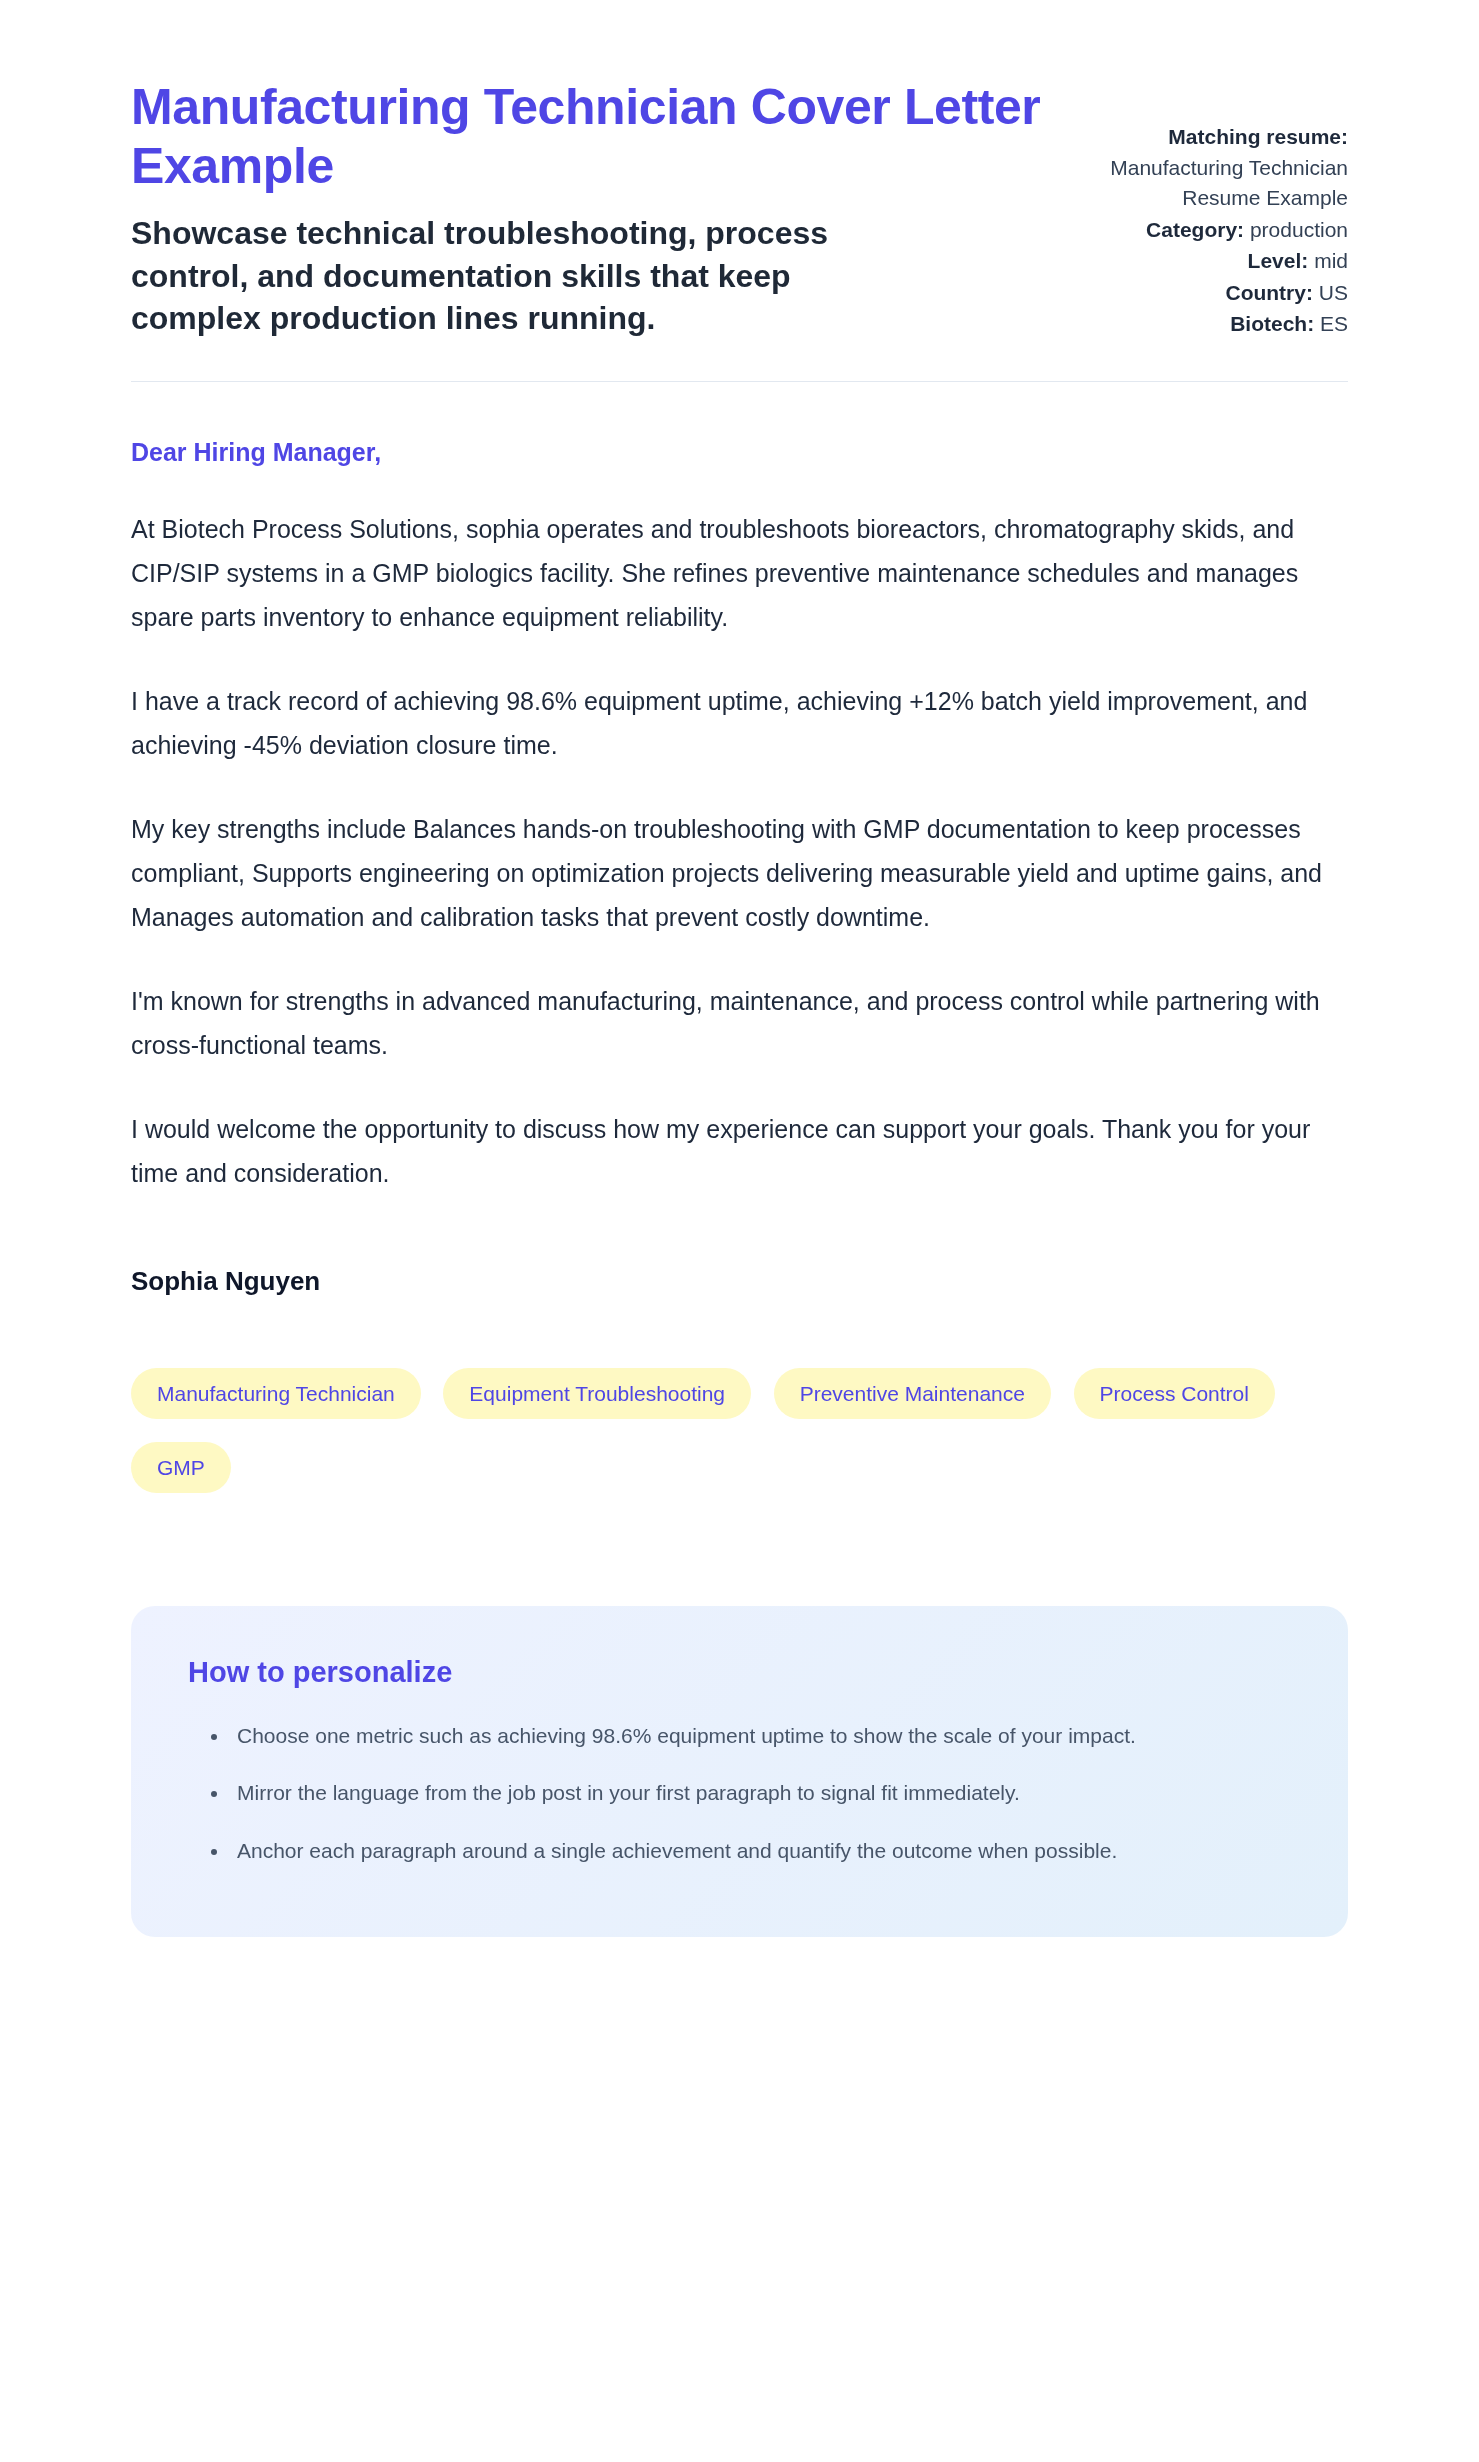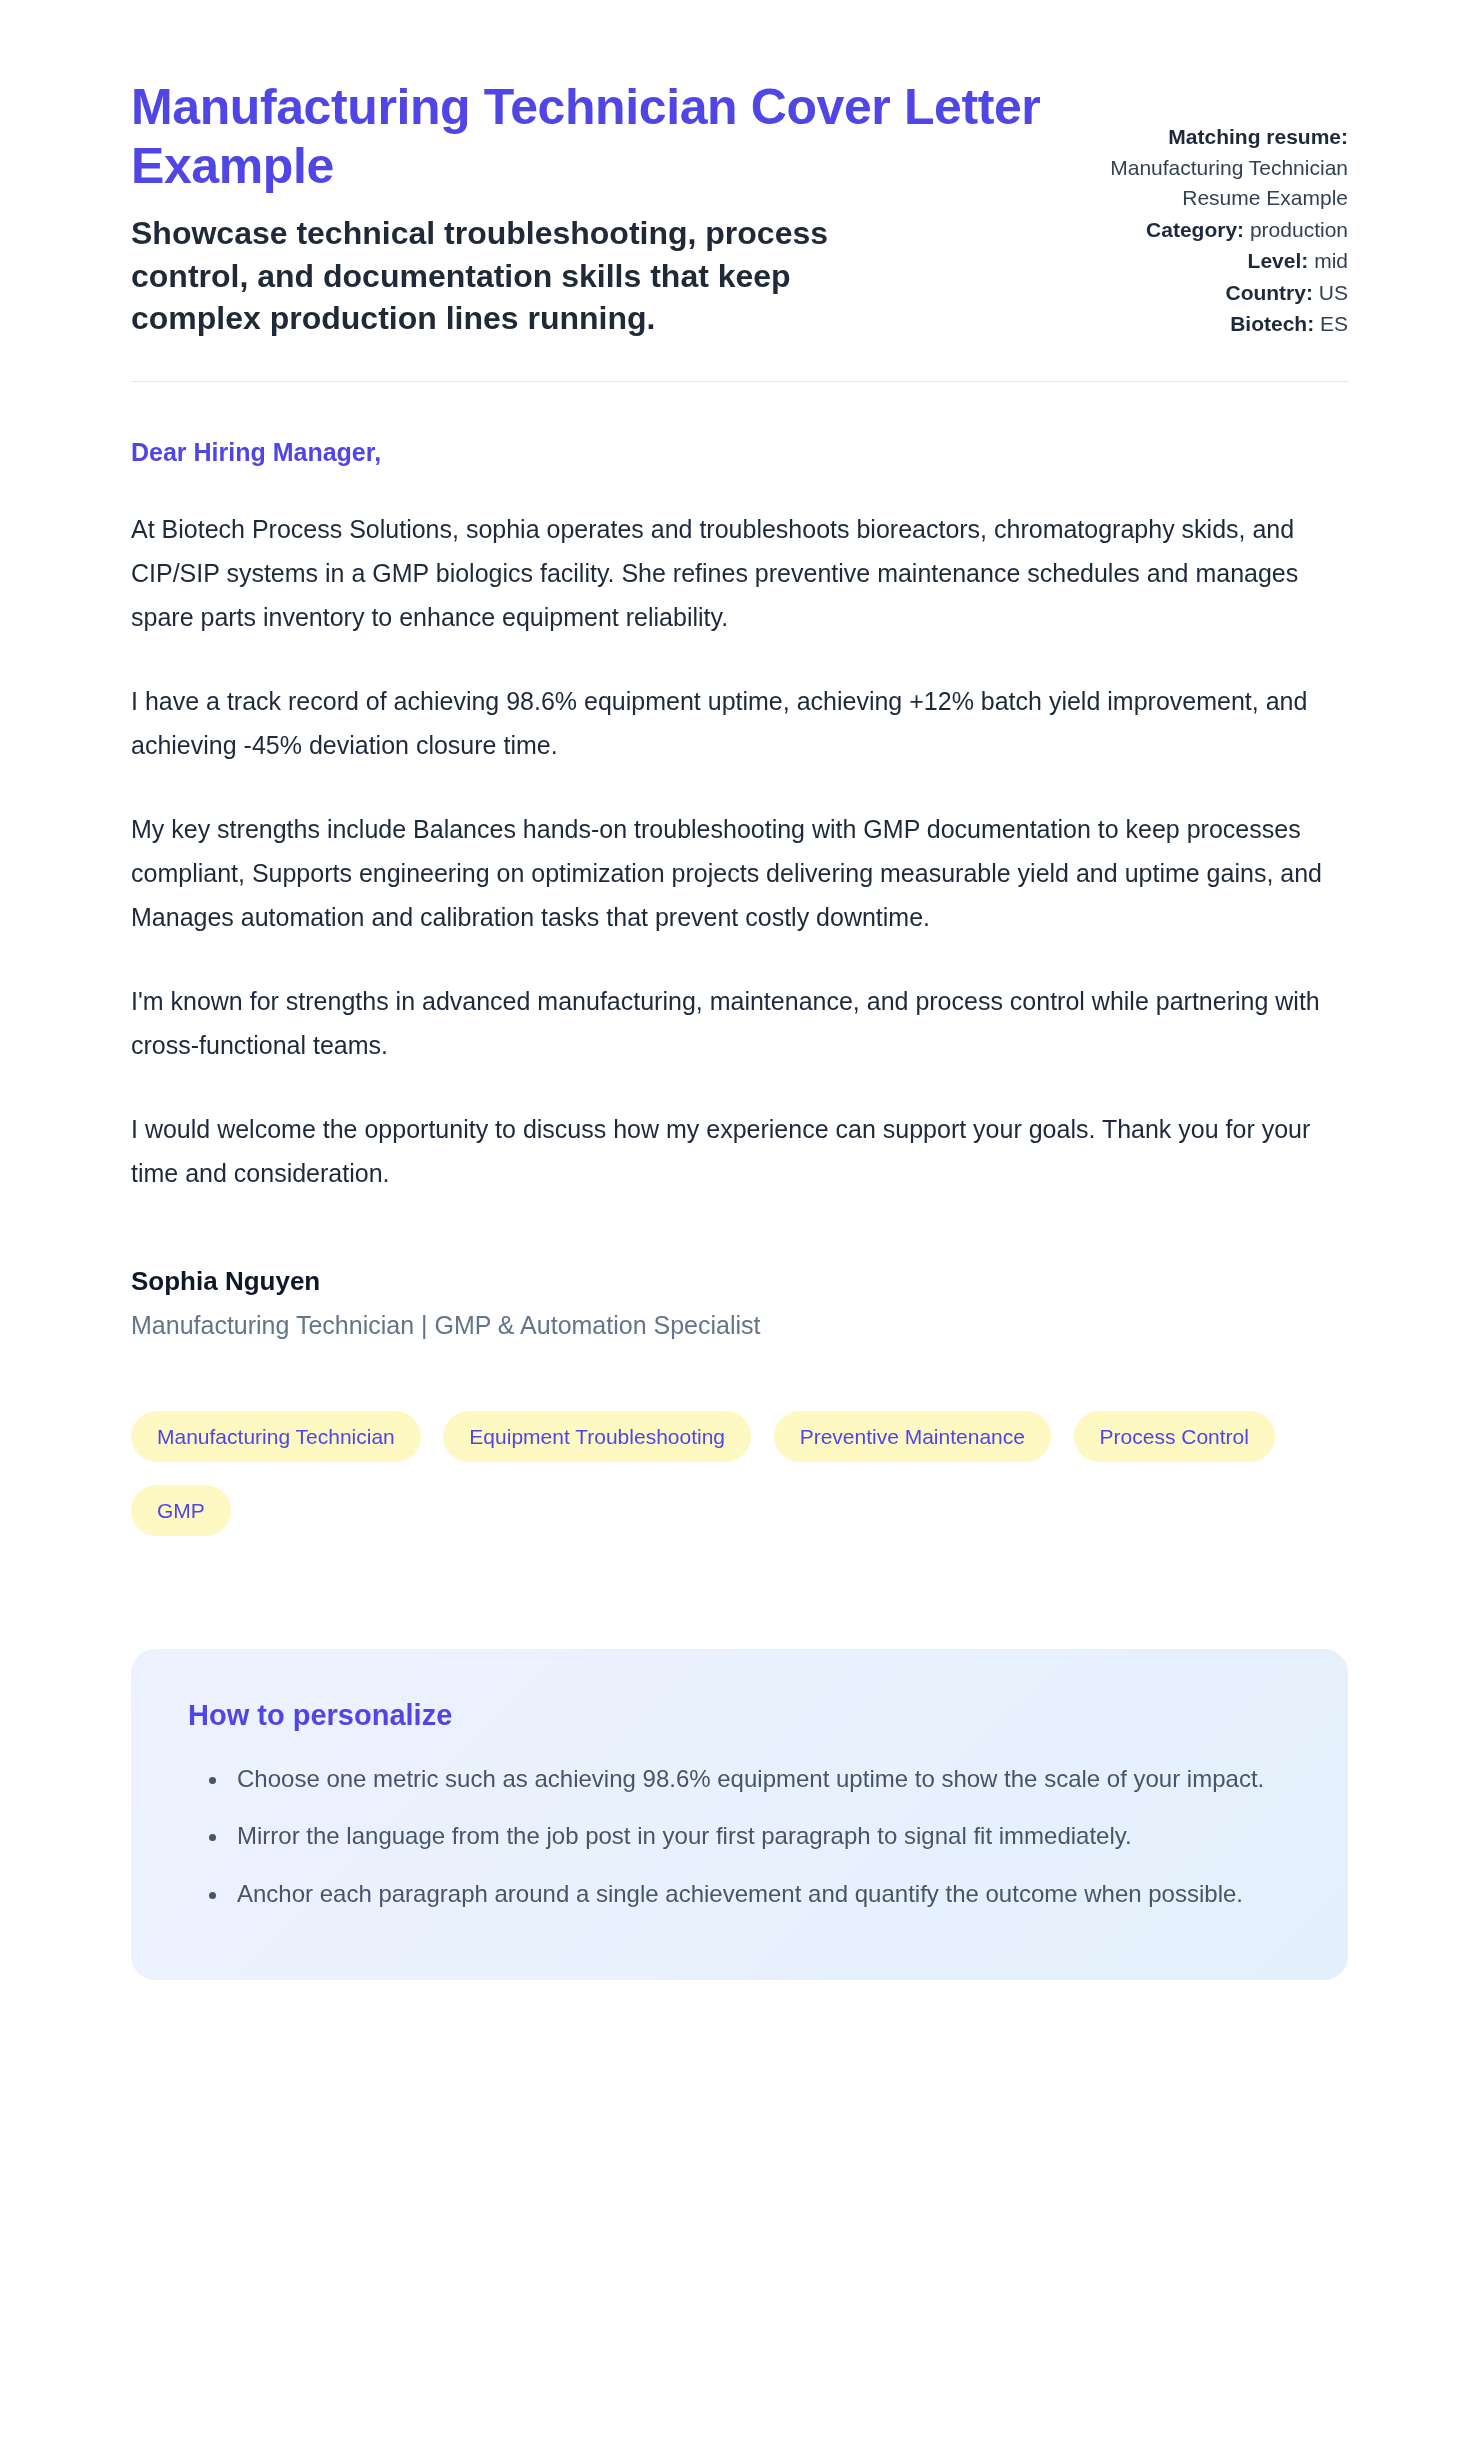--- a/index.html
+++ b/index.html
@@ -106,21 +106,21 @@
     font-size: 29px;
     font-weight: 700;
     margin-bottom: 26px;
   }
   .tips-list {
     list-style: disc;
     padding-left: 42px;
     color: #475569;
   }
   .tips-list li {
-    font-size: 24px;
+    font-size: 21px;
     line-height: 42px;
     margin-bottom: 15.7px;
     padding-left: 7px;
   }
   .tips-list li::marker { color: #475569; }
 </style>
 </head>
 <body>
 
 <div class="page">
@@ -158,21 +158,20 @@
 
   <div class="letter">
     <div class="greeting">Dear Hiring Manager,</div>
     <p class="body-paragraph">At Biotech Process Solutions, sophia operates and troubleshoots bioreactors, chromatography skids, and CIP/SIP systems in a GMP biologics facility. She refines preventive maintenance schedules and manages spare parts inventory to enhance equipment reliability.</p>
     <p class="body-paragraph">I have a track record of achieving 98.6% equipment uptime, achieving +12% batch yield improvement, and achieving -45% deviation closure time.</p>
     <p class="body-paragraph">My key strengths include Balances hands-on troubleshooting with GMP documentation to keep processes compliant, Supports engineering on optimization projects delivering measurable yield and uptime gains, and Manages automation and calibration tasks that prevent costly downtime.</p>
     <p class="body-paragraph">I'm known for strengths in advanced manufacturing, maintenance, and process control while partnering with cross-functional teams.</p>
     <p class="body-paragraph">I would welcome the opportunity to discuss how my experience can support your goals. Thank you for your time and consideration.</p>
 
     <div class="signature-name">Sophia Nguyen</div>
-    <div class="signature-title">Manufacturing Technician | GMP &amp; Automation Specialist</div>
   </div>
 
   <div class="tags">
     <span class="tag-pill">Manufacturing Technician</span>
     <span class="tag-pill">Equipment Troubleshooting</span>
     <span class="tag-pill">Preventive Maintenance</span>
     <span class="tag-pill">Process Control</span>
     <span class="tag-pill">GMP</span>
   </div>
 

